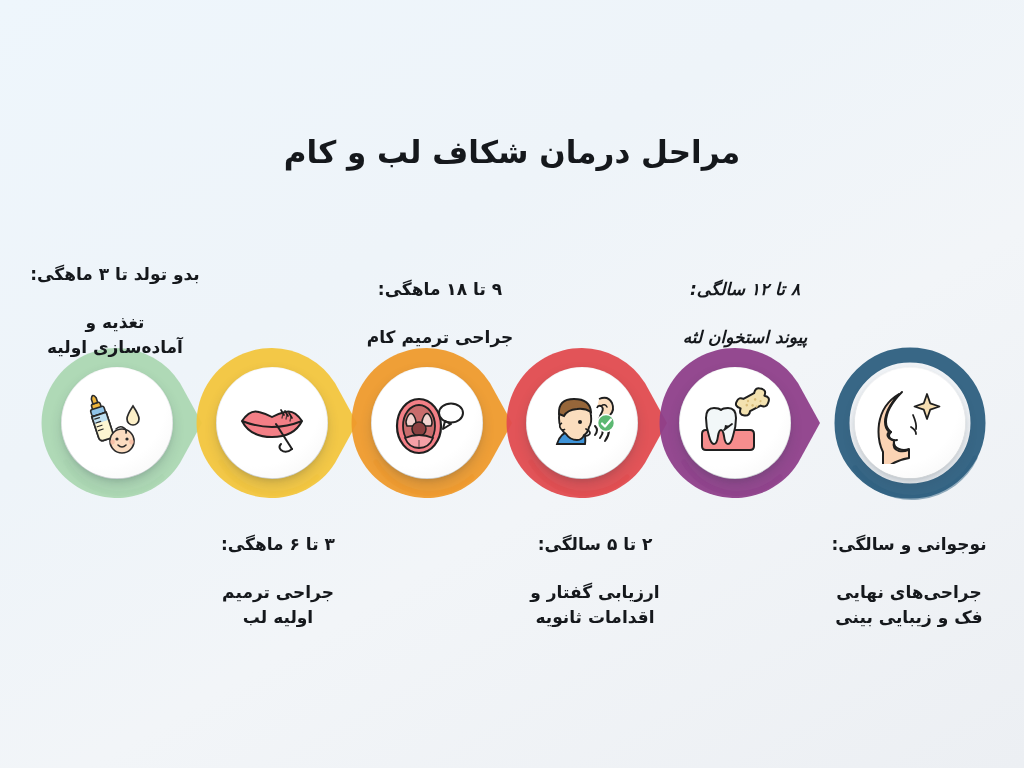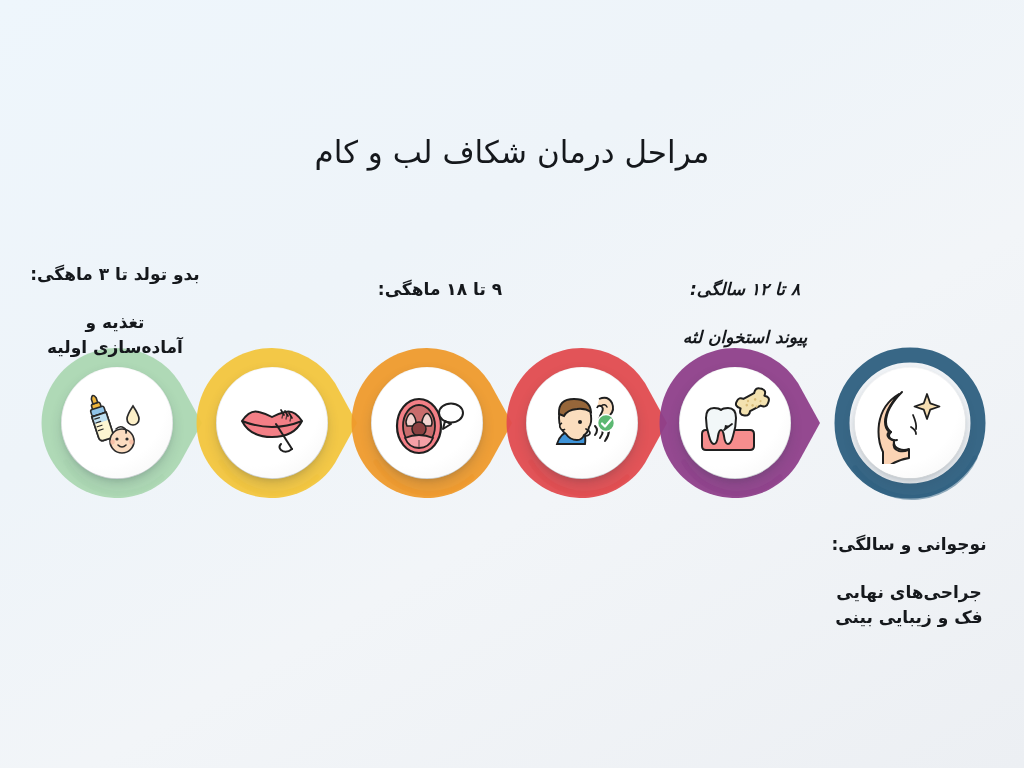--- a/index.html
+++ b/index.html
@@ -21,21 +21,21 @@
   }
 
   
   .title {
     position: absolute;
     top: 132px;
     left: 0;
     width: 1024px;
     text-align: center;
     font-size: 31px;
-    font-weight: normal;
+    font-weight: bold;
     color: #15181c;
     letter-spacing: 0px;
     direction: rtl;
     line-height: 1.3;
   }
 
   
   .track {
     position: absolute;
     top: 0; left: 0;
@@ -154,20 +154,25 @@
       <div class="disc">
         <svg width="80" height="80" viewBox="0 0 80 80">
           <path d="M10 38 q8 -12 17 -9 q8 2 13 5 q5 -3 13 -5 q9 -3 17 9 q-8 16 -30 16 q-22 0 -30 -16 Z" fill="#f37f86" stroke="#1f1f1f" stroke-width="2"></path>
           <path d="M10 38 q15 6 30 6 q15 0 30 -6" fill="none" stroke="#1f1f1f" stroke-width="2"></path>
           <path d="M49 27 l3 5 M53 28 l3 5 M57 30 l3 5" stroke="#1f1f1f" stroke-width="1.7" stroke-linecap="round"></path>
           <path d="M51 31 l-1 4 M55 32 l-1 4 M59 34 l-1 4" stroke="#1f1f1f" stroke-width="1.3" stroke-linecap="round" opacity="0.75"></path>
           <path d="M44 41 L60 66" stroke="#1f1f1f" stroke-width="2" stroke-linecap="round"></path>
           <path d="M60 66 q-6 5 -11 1 q-3 -3 0 -6" fill="none" stroke="#1f1f1f" stroke-width="2" stroke-linecap="round"></path>
         </svg>
       </div>
+    </div>
+    <div class="label lbl-2">
+      <div>۳ تا ۶ ماهگی:</div>
+      <div>جراحی ترمیم
+اولیه لب</div>
     </div>
 
     <div class="step" style="left:342px; top:338px;">
       <div class="ring-wrap">
         <svg width="170" height="170" viewBox="0 0 170 170">
           <path d="M 85 10 A 75 75 0 1 0 148 125 L 170 85 L 148 45 A 75 75 0 0 0 85 10 Z" fill="#ee9a2c" opacity="0.95"></path>
           <circle cx="85" cy="85" r="56" fill="#ffffff"></circle>
           <path d="M 34 124 A 62 62 0 0 0 130 139" fill="none" stroke="#ee9a2c" stroke-width="5" stroke-linecap="round" opacity="0.6"></path>
         </svg>
       </div>
@@ -182,20 +187,21 @@
           <path d="M33 58 v7" stroke="#1f1f1f" stroke-width="1.2" opacity="0.6"></path>
           <g>
             <ellipse cx="65" cy="31" rx="12" ry="9.5" fill="#ffffff" stroke="#1f1f1f" stroke-width="2"></ellipse>
             <path d="M59 39 l-2 8 l8 -5 Z" fill="#ffffff" stroke="#1f1f1f" stroke-width="2" stroke-linejoin="round"></path>
           </g>
         </svg>
       </div>
     </div>
     <div class="label lbl-3">
       <div>۹ تا ۱۸ ماهگی:</div>
+      <div>جراحی ترمیم کام</div>
     </div>
 
     <div class="step" style="left:497px; top:338px;">
       <div class="ring-wrap">
         <svg width="170" height="170" viewBox="0 0 170 170">
           <path d="M 85 10 A 75 75 0 1 0 148 125 L 170 85 L 148 45 A 75 75 0 0 0 85 10 Z" fill="#e04b4f" opacity="0.95"></path>
           <circle cx="85" cy="85" r="56" fill="#ffffff"></circle>
           <path d="M 34 124 A 62 62 0 0 0 130 139" fill="none" stroke="#e04b4f" stroke-width="5" stroke-linecap="round" opacity="0.55"></path>
         </svg>
       </div>
@@ -215,20 +221,25 @@
           <g transform="translate(52,13)">
             <path d="M6 4 q9 -4 13 4 q3 7 -2 12 q-3 3 -4 7 q-1 4 -5 3 q-3 -1 -2 -5 q1 -5 3 -8 q2 -4 -1 -6 q-3 -1 -4 2" fill="#fbddbe" stroke="#1f1f1f" stroke-width="1.9" stroke-linejoin="round"></path>
             <path d="M8 11 q4 -3 6 1" fill="none" stroke="#1f1f1f" stroke-width="1.5" stroke-linecap="round"></path>
           </g>
           <g transform="translate(57,33)">
             <circle cx="8" cy="8" r="8.5" fill="#5cb872" stroke="#ffffff" stroke-width="1.6"></circle>
             <path d="M4 8.5 l3 3 l6 -7" fill="none" stroke="#ffffff" stroke-width="2.2" stroke-linecap="round" stroke-linejoin="round"></path>
           </g>
         </svg>
       </div>
+    </div>
+    <div class="label lbl-4">
+      <div>۲ تا ۵ سالگی:</div>
+      <div>ارزیابی گفتار و
+اقدامات ثانویه</div>
     </div>
 
     <div class="step" style="left:650px; top:338px;">
       <div class="ring-wrap">
         <svg width="170" height="170" viewBox="0 0 170 170">
           <path d="M 85 10 A 75 75 0 1 0 148 125 L 170 85 L 148 45 A 75 75 0 0 0 85 10 Z" fill="#8e3f8a" opacity="0.95"></path>
           <circle cx="85" cy="85" r="56" fill="#ffffff"></circle>
           <path d="M 34 124 A 62 62 0 0 0 130 139" fill="none" stroke="#8e3f8a" stroke-width="5" stroke-linecap="round" opacity="0.55"></path>
         </svg>
       </div>

